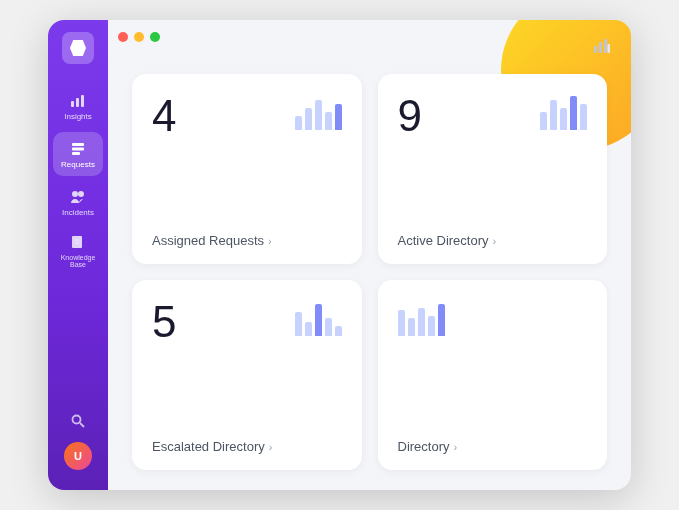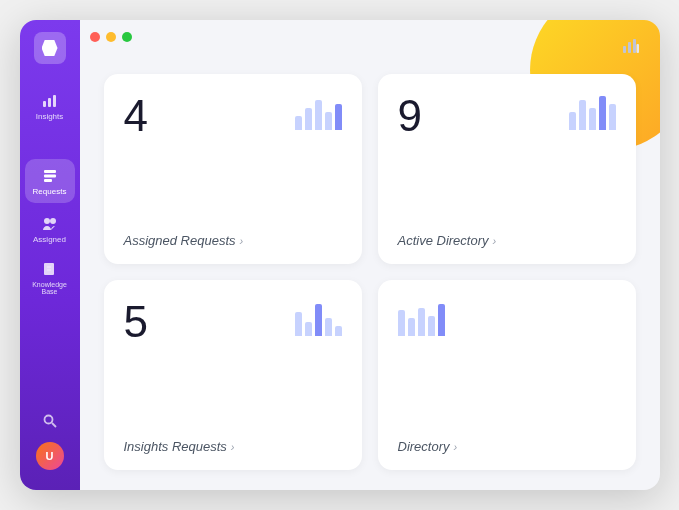--- a/index.html
+++ b/index.html
@@ -8,21 +8,21 @@
       width: 679px;
       height: 510px;
       display: flex;
       align-items: center;
       justify-content: center;
       background: #f0f0f0;
       font-family: -apple-system, BlinkMacSystemFont, 'Segoe UI', sans-serif;
     }
 
     .window-wrapper {
-      width: 640px;
+      width: 583px;
       height: 470px;
       border-radius: 16px;
       background: #f4f5f9;
       box-shadow: 0 8px 40px rgba(0,0,0,0.18);
       display: flex;
       overflow: hidden;
       position: relative;
     }
 
     
@@ -85,21 +85,20 @@
       flex-direction: column;
       align-items: center;
       justify-content: center;
       border-radius: 10px;
       cursor: pointer;
       gap: 3px;
     }
 
     .nav-item.active {
       background: rgba(255,255,255,0.2);
-      margin-top: 27px;
     }
 
     .nav-icon {
       width: 18px;
       height: 18px;
       display: flex;
       align-items: center;
       justify-content: center;
       color: rgba(255,255,255,0.8);
     }
@@ -228,21 +227,20 @@
 
     .bar.accent {
       background: #818cf8;
     }
 
     .card-footer {
       display: flex;
       align-items: center;
       gap: 4px;
       margin-top: 12px;
-      font-style: italic;
     }
 
     .card-label {
       font-size: 13px;
       color: #4b5563;
       font-weight: 500;
     }
 
     .chevron-icon {
       font-size: 11px;
@@ -297,21 +295,21 @@
 
       <div class="nav-item">
         <div class="nav-icon">
           <svg class="icon-svg" viewBox="0 0 16 16" fill="currentColor">
             <circle cx="5" cy="5" r="3"></circle>
             <circle cx="11" cy="5" r="3"></circle>
             <path d="M1 14c0-2.2 1.8-4 4-4s4 1.8 4 4"></path>
             <path d="M9 14c0-2.2 1.8-4 4-4"></path>
           </svg>
         </div>
-        <span class="nav-label">Assigned</span>
+        <span class="nav-label">Incidents</span>
       </div>
 
       <div class="nav-item">
         <div class="nav-icon">
           <svg class="icon-svg" viewBox="0 0 16 16" fill="currentColor">
             <path d="M3 2h8a1 1 0 011 1v10a1 1 0 01-1 1H3a1 1 0 01-1-1V3a1 1 0 011-1z"></path>
             <line x1="5" y1="6" x2="9" y2="6" stroke="rgba(255,255,255,0.5)" stroke-width="1.2"></line>
             <line x1="5" y1="9" x2="9" y2="9" stroke="rgba(255,255,255,0.5)" stroke-width="1.2"></line>
           </svg>
         </div>
@@ -383,21 +381,21 @@
           <span class="card-number">5</span>
           <div class="mini-chart">
             <div class="bar" style="height:24px;"></div>
             <div class="bar" style="height:14px;"></div>
             <div class="bar accent" style="height:32px;"></div>
             <div class="bar" style="height:18px;"></div>
             <div class="bar" style="height:10px;"></div>
           </div>
         </div>
         <div class="card-footer">
-          <span class="card-label">Insights Requests</span>
+          <span class="card-label">Escalated Directory</span>
           <span class="chevron-icon">›</span>
         </div>
       </div>
 
       <div class="card">
         <div class="card-top">
           <div class="mini-chart">
             <div class="bar" style="height:26px;"></div>
             <div class="bar" style="height:18px;"></div>
             <div class="bar" style="height:28px;"></div>

